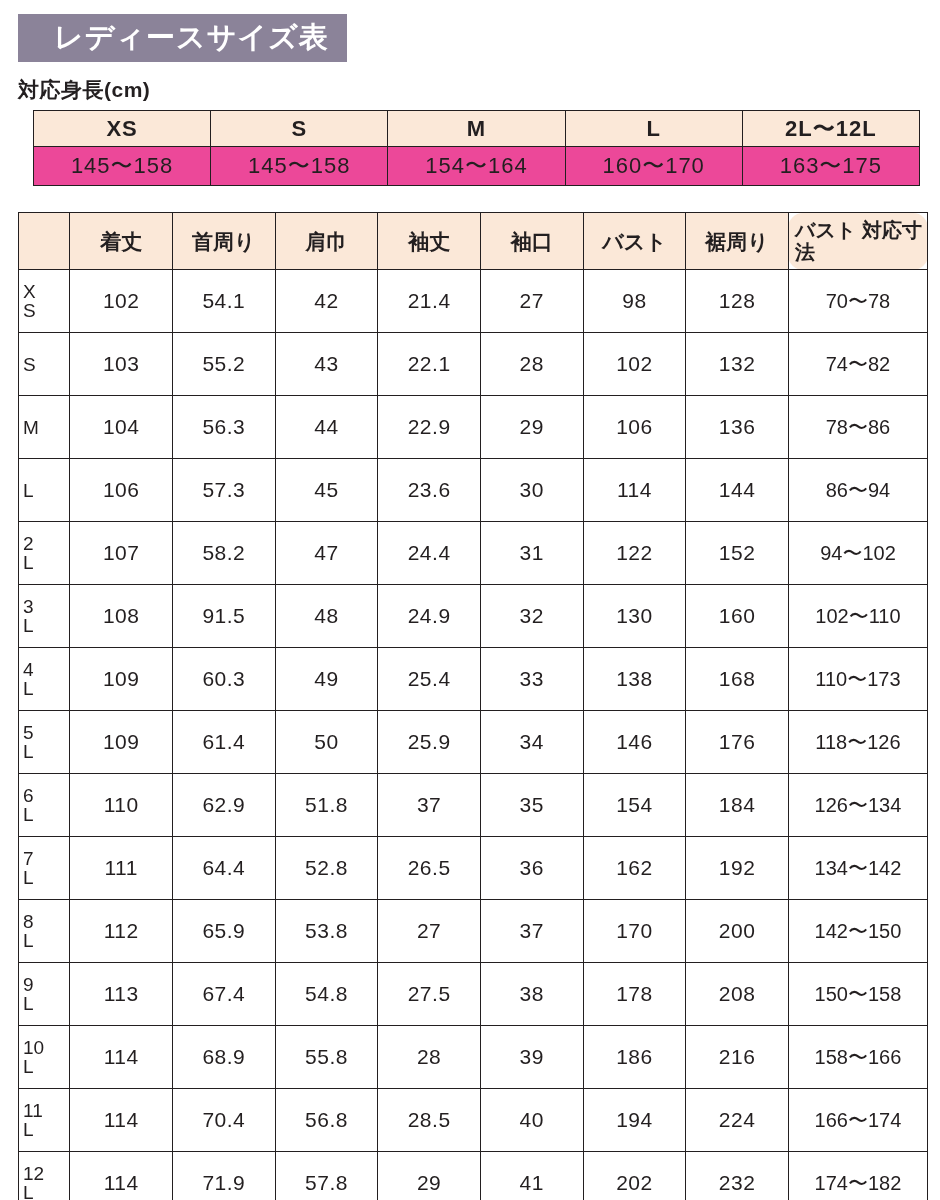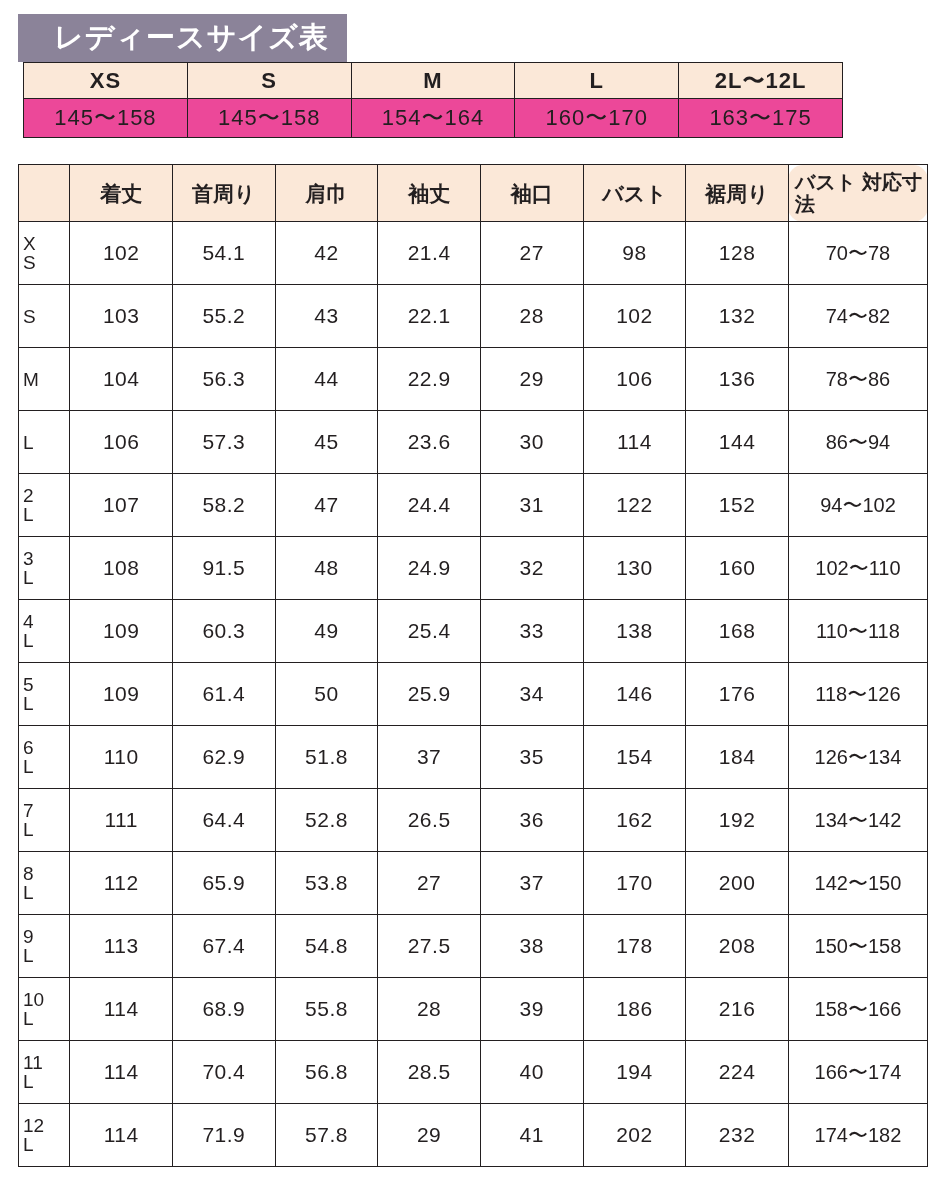--- a/index.html
+++ b/index.html
@@ -51,22 +51,22 @@
   td, th {
     border: 1px solid #231f20;
     text-align: center;
     vertical-align: middle;
     font-weight: normal;
     color: #231f20;
   }
 
   
   .height-table {
-    width: 820px;
-    margin: 0 0 0 9px;
+    width: 887px;
+    margin: 0 0 0 19px;
   }
   .height-table .hdr td {
     background: #fbe8d8;
     font-size: 22px;
     font-weight: bold;
     height: 33px;
     letter-spacing: 1px;
   }
   .height-table .val td {
     background: #ec4899;
@@ -124,20 +124,21 @@
     letter-spacing: 0;
   }
 </style>
 </head>
 <body>
 
 <div class="page">
 
   <div class="title-banner" style="background: rgb(139, 131, 153);">レディースサイズ表</div>
 
+  <div class="sub-heading">対応身長(cm)</div>
 
   <table class="height-table">
     <tbody>
       <tr class="hdr">
         <td>XS</td>
         <td>S</td>
         <td>M</td>
         <td>L</td>
         <td>2L〜12L</td>
       </tr>
@@ -266,21 +267,21 @@
             <span>4</span>
             <span>L</span>
           </td>
           <td>109</td>
           <td>60.3</td>
           <td>49</td>
           <td>25.4</td>
           <td>33</td>
           <td>138</td>
           <td>168</td>
-          <td class="range">110〜118</td>
+          <td class="range">110〜173</td>
         </tr>
         <tr>
           <td class="size-label">
             <span>5</span>
             <span>L</span>
           </td>
           <td>109</td>
           <td>61.4</td>
           <td>50</td>
           <td>25.9</td>

